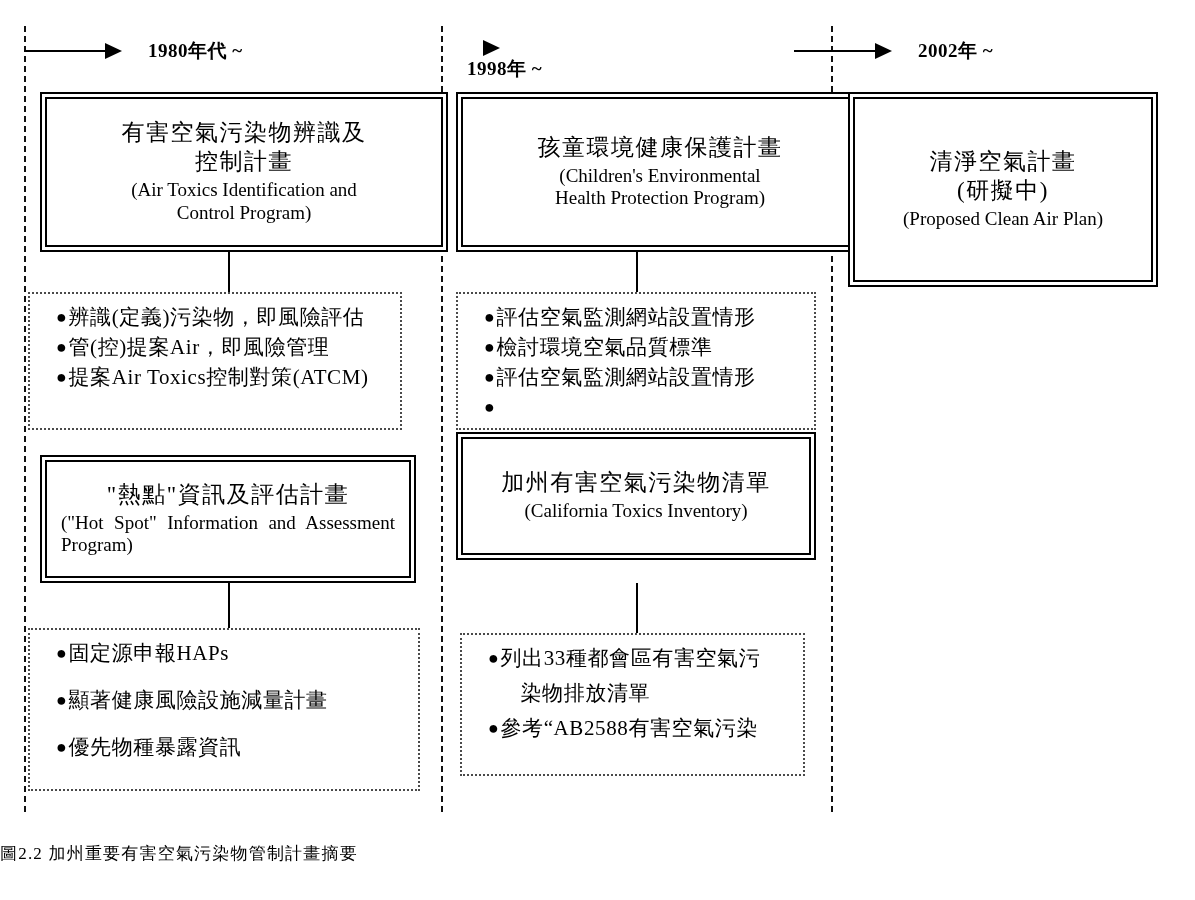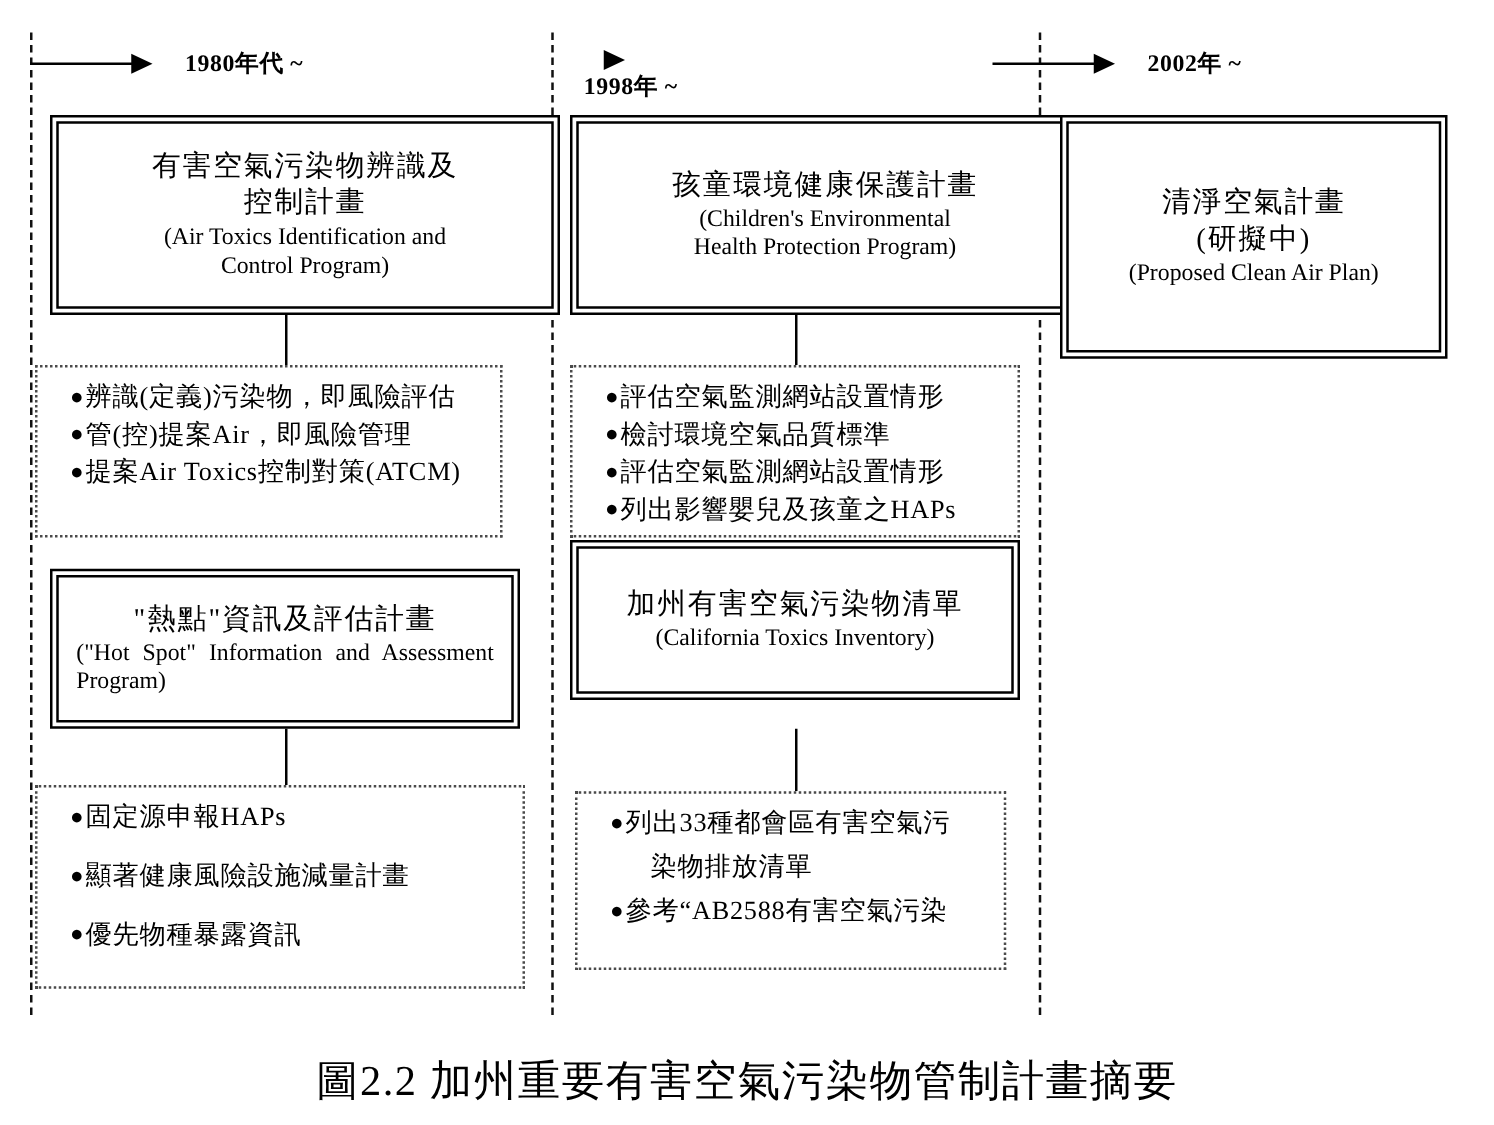--- a/index.html
+++ b/index.html
@@ -131,22 +131,21 @@
   .panel.loose .bullet-line:last-child { margin-bottom: 0; }
   .panel.medium .bullet-line { margin-bottom: 14px; }
   .panel.medium .bullet-line:last-child { margin-bottom: 0; }
 
   
   .caption {
     position: absolute;
     left: 0;
     right: 0;
     top: 842px;
-    text-align: center;
-    font-size: 34px;
+    font-size: 17px;
     letter-spacing: 1.2px;
   }
 </style>
 </head>
 <body>
 
 <div class="divider" style="left:24px;"></div>
 <div class="divider" style="left:441px;"></div>
 <div class="divider" style="left:831px;"></div>
 
@@ -230,21 +229,20 @@
   <div class="bullet-line">
     <span class="bullet-dot">●</span>
     <span class="bullet-text">檢討環境空氣品質標準</span>
   </div>
   <div class="bullet-line">
     <span class="bullet-dot">●</span>
     <span class="bullet-text">評估空氣監測網站設置情形</span>
   </div>
   <div class="bullet-line">
     <span class="bullet-dot">●</span>
-    <span class="bullet-text">列出影響嬰兒及孩童之HAPs</span>
   </div>
 </div>
 
 <div class="box" style="left:456px; top:432px; width:360px; height:128px;">
   <div class="box-inner">
     <div class="box-title-cn">加州有害空氣污染物清單</div>
     <div class="box-title-en">(California Toxics Inventory)</div>
   </div>
 </div>
 

